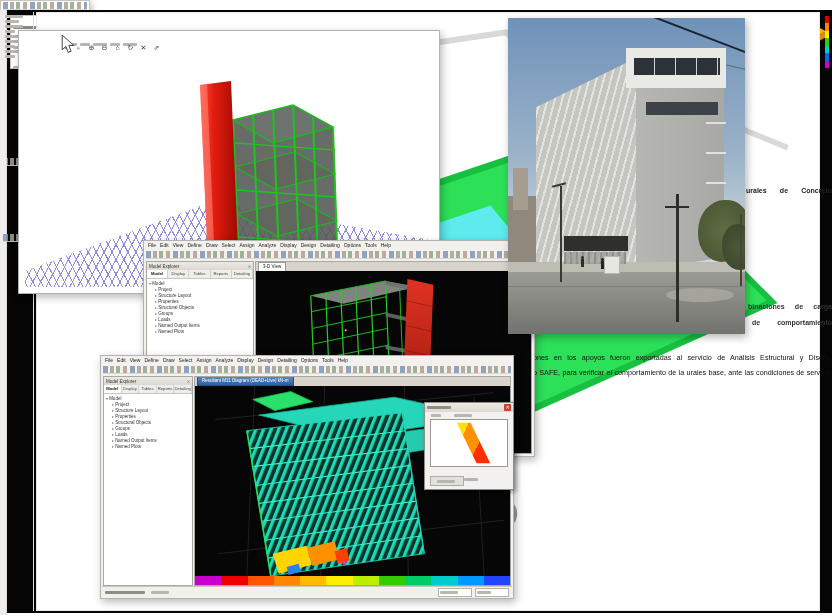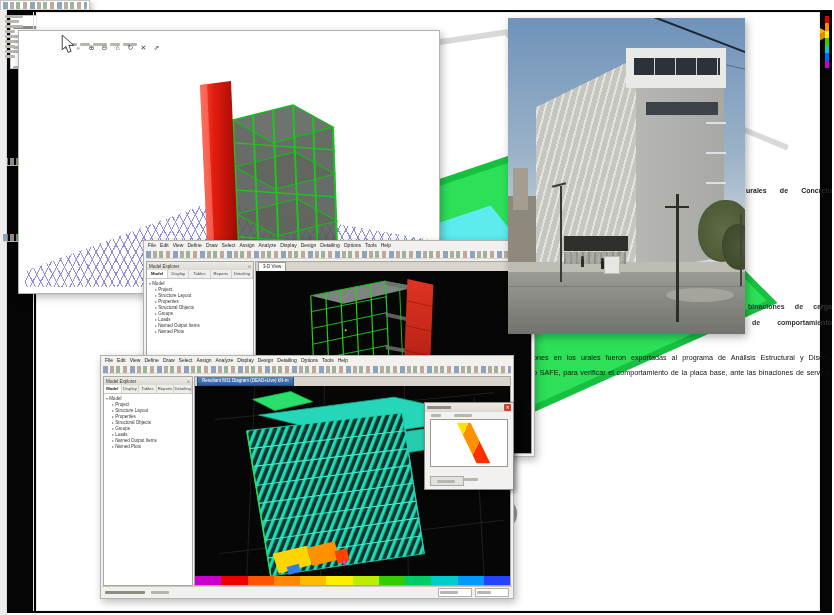--- a/index.html
+++ b/index.html
@@ -151,22 +151,22 @@
 </style>
 </head>
 <body>
 
 <div id="stage">
 
   <div id="frag1" class="frag">urales de Concreto</div>
   <div id="frag2" class="frag">binaciones de carga</div>
   <div id="frag3" class="frag">de comportamiento</div>
   <div id="para">
-    <div class="pline">ones en los urales fueron exportadas al programa de Análisis Estructural y Diseño</div>
-    <div class="pline">o SAFE, para verificar el comportamiento de la placa base, ante las binaciones de servicio</div>
+    <div class="pline">ones en los apoyos fueron exportadas al servicio de Análisis Estructural y Diseño</div>
+    <div class="pline">o SAFE, para verificar el comportamiento de la urales base, ante las condiciones de servicio</div>
   </div>
 
   <div id="winA" class="win">
     <div class="a-menu">
       <i class="stub w14"></i><i class="stub w10"></i><i class="stub w14"></i><i class="stub w10"></i><i class="stub w14"></i>
     </div>
     <div class="a-toolbar">
         <span class="a-ico">✎</span>
         <span class="a-ico">⌕</span>
         <span class="a-ico">⊕</span>

